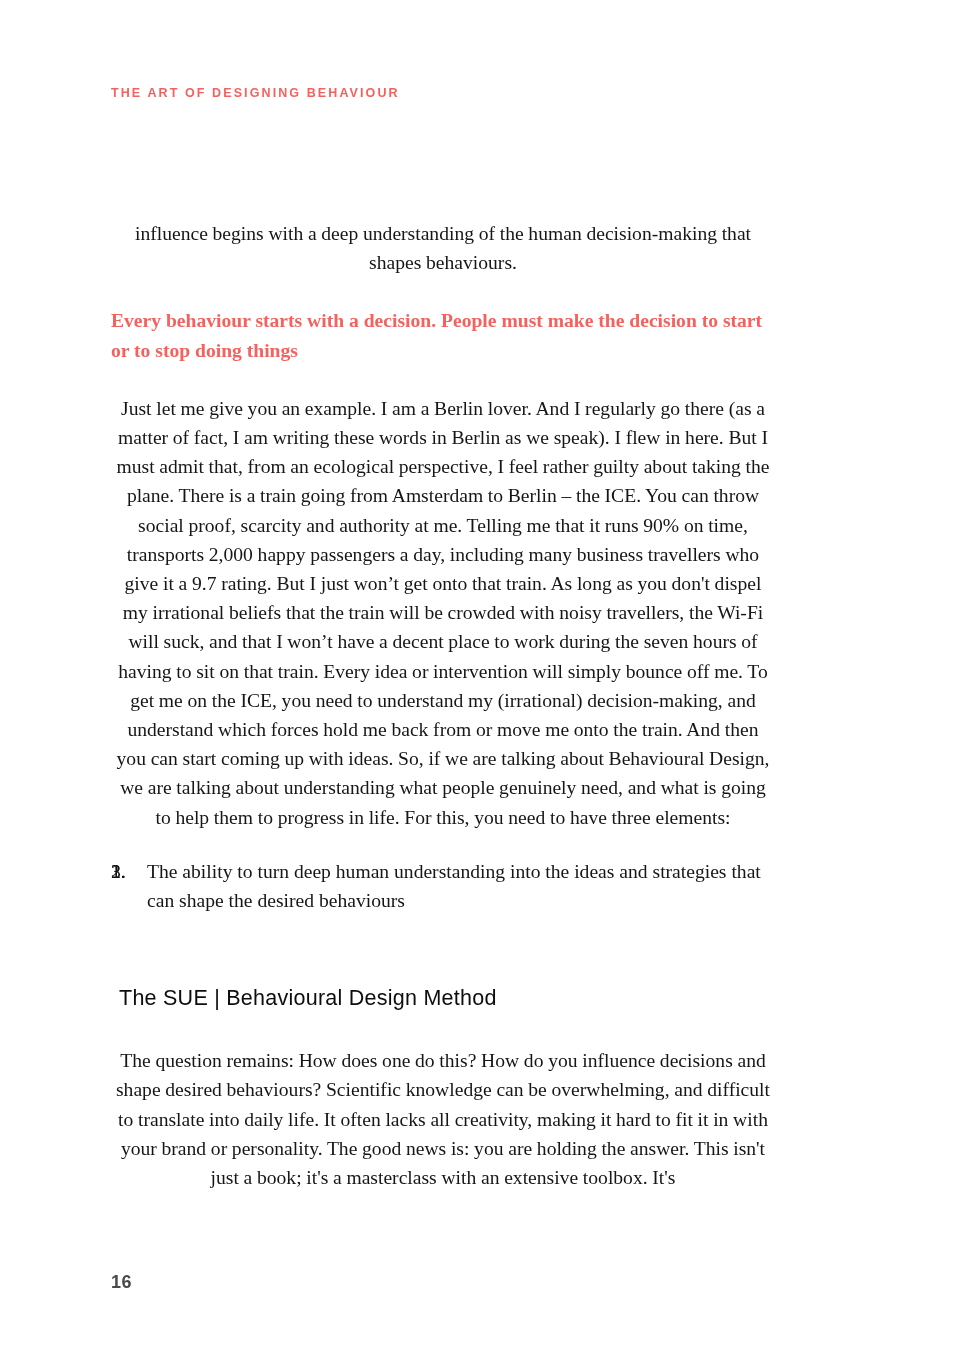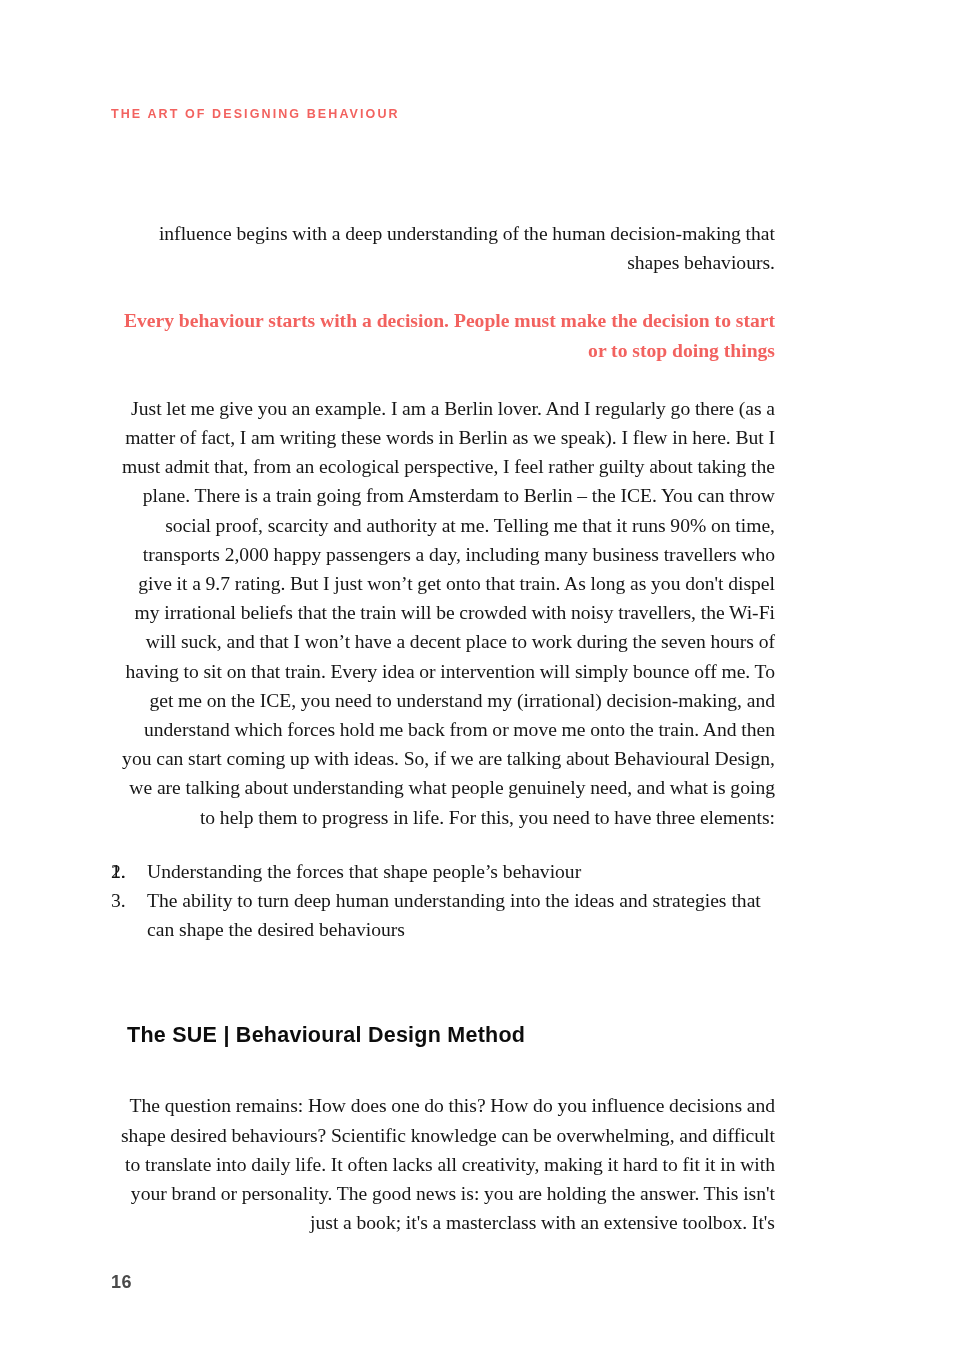--- a/index.html
+++ b/index.html
@@ -28,21 +28,20 @@
     position: absolute;
     left: 111px;
     top: 86px;
     font-family: "Liberation Sans", "DejaVu Sans", sans-serif;
     font-weight: bold;
     font-size: 12.5px;
     letter-spacing: 2.1px;
     color: #f2625f;
     text-transform: uppercase;
     white-space: nowrap;
-    margin-top: 21px;
   }
 
   
   .content {
     position: absolute;
     left: 111px;
     top: 219px;
     width: 664px;
   }
 
@@ -50,36 +49,35 @@
   ol.numbered-list,
   .lead-red {
     margin: 0;
   }
 
   p.body-text {
     font-family: "Liberation Serif", "DejaVu Serif", serif;
     font-size: 19.6px;
     line-height: 29.2px;
     color: #161616;
-    text-align: right;
+    text-align: center;
     word-spacing: -0.2px;
   }
 
   .spacer-para { height: 29px; }
   .spacer-list  { height: 25px; }
   .spacer-heading-top { height: 62px; }
   .spacer-heading-bottom { height: 27px; }
 
   .lead-red {
     font-family: "Liberation Serif", "DejaVu Serif", serif;
     font-size: 19.6px;
     line-height: 29.2px;
     font-weight: bold;
     color: #f2625f;
-    text-align: right;
   }
 
   ol.numbered-list {
     list-style: none;
     padding: 0;
     font-family: "Liberation Serif", "DejaVu Serif", serif;
     font-size: 19.6px;
     line-height: 29.2px;
     color: #161616;
   }
@@ -89,23 +87,23 @@
     margin: 0 0 0 0;
   }
   ol.numbered-list li .li-num {
     position: absolute;
     left: 0;
     top: 0;
     width: 30px;
   }
 
   h2.section-heading {
-    margin: 16px;
+    margin: 8px;
     font-family: "Liberation Sans", "DejaVu Sans", sans-serif;
-    font-weight: bold;
+    font-weight: normal;
     font-size: 21.5px;
     line-height: 26px;
     letter-spacing: 0.25px;
     color: #0d0d0d;
   }
 
   
   .folio {
     position: absolute;
     left: 111px;
@@ -137,21 +135,20 @@
     <p class="body-text">Just let me give you an example. I am a Berlin lover. And I regularly go there (as a matter of fact, I am writing these words in Berlin as we speak). I flew in here. But I must admit that, from an ecological perspective, I feel rather guilty about taking the plane. There is a train going from Amsterdam to Berlin – the ICE. You can throw social proof, scarcity and authority at me. Telling me that it runs 90% on time, transports 2,000 happy passengers a day, including many business travellers who give it a 9.7 rating. But I just won’t get onto that train. As long as you don't dispel my irrational beliefs that the train will be crowded with noisy travellers, the Wi-Fi will suck, and that I won’t have a decent place to work during the seven hours of having to sit on that train. Every idea or intervention will simply bounce off me. To get me on the ICE, you need to understand my (irrational) decision-making, and understand which forces hold me back from or move me onto the train. And then you can start coming up with ideas. So, if we are talking about Behavioural Design, we are talking about understanding what people genuinely need, and what is going to help them to progress in life. For this, you need to have three elements:</p>
 
     <div class="spacer-list"></div>
 
     <ol class="numbered-list">
       <li>
         <span class="li-num">1.</span>
       </li>
       <li>
         <span class="li-num">2.</span>
-        <span>Understanding the forces that shape people’s behaviour</span>
       </li>
       <li>
         <span class="li-num">3.</span>
         <span>The ability to turn deep human understanding into the ideas and strategies that can shape the desired behaviours</span>
       </li>
     </ol>
 
     <div class="spacer-heading-top"></div>
 
     <h2 class="section-heading">The SUE | Behavioural Design Method</h2>

